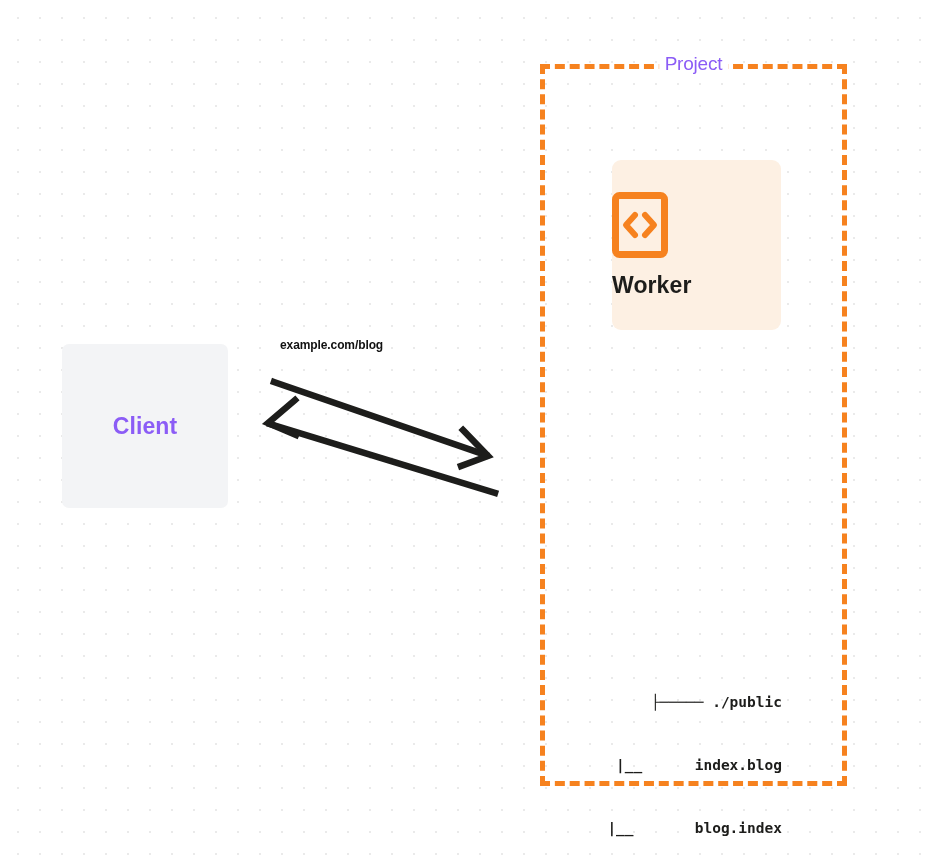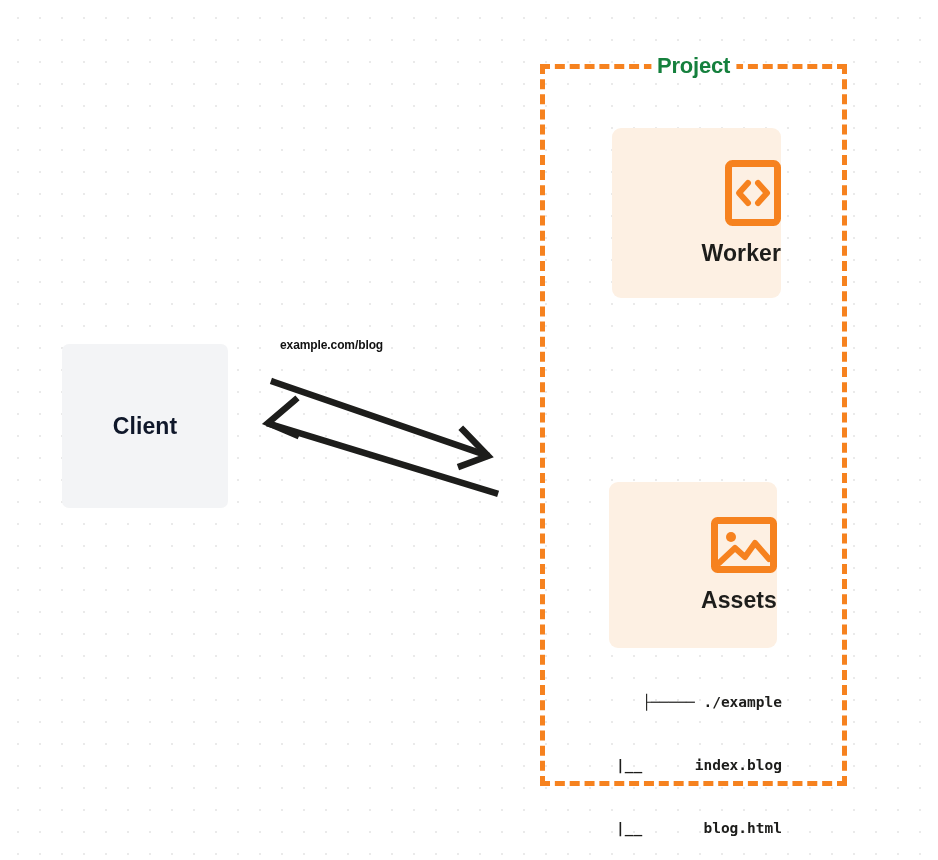--- a/index.html
+++ b/index.html
@@ -32,21 +32,21 @@
     height: 164px;
     background: #f3f4f6;
     border-radius: 7px;
     display: flex;
     align-items: center;
     justify-content: center;
   }
   #client-node .node-label {
     font-size: 23px;
     font-weight: bold;
-    color: #0f172a;
+    color: #8b5cf6;
     letter-spacing: 0.1px;
   }
 
   
   #request-label {
     position: absolute;
     left: 280px;
     top: 338px;
     font-size: 12px;
     font-weight: bold;
@@ -75,36 +75,37 @@
     border: 5px dashed #f6821f;
     box-sizing: border-box;
   }
   #project-title {
     position: absolute;
     left: 50%;
     top: -16px;
     transform: translateX(-50%);
     background: #ffffff;
     padding: 0 6px;
-    font-size: 22px;
-    font-weight: bold;
-    color: #15803d;
+    font-size: 19px;
+    font-weight: normal;
+    color: #8b5cf6;
     letter-spacing: -0.2px;
     white-space: nowrap;
   }
 
   
   .service-card {
     position: absolute;
     background: #fdf0e3;
     border-radius: 9px;
     display: flex;
     flex-direction: column;
-    align-items: flex-end;
+    align-items: flex-start;
     justify-content: center;
+    margin-top: 32px;
   }
   #worker-card {
     left: 612px;
     top: 128px;
     width: 169px;
     height: 170px;
   }
   #assets-card {
     left: 609px;
     top: 482px;
@@ -172,31 +173,21 @@
     <span class="card-icon">
       <svg width="56" height="66" viewBox="0 0 56 66" fill="none" xmlns="http://www.w3.org/2000/svg">
         <rect x="3.5" y="3.5" width="49" height="59" rx="4" stroke="#f6821f" stroke-width="7"></rect>
         <path d="M23 23 L14 33 L23 43" stroke="#f6821f" stroke-width="6" stroke-linecap="round" stroke-linejoin="round" fill="none"></path>
         <path d="M33 23 L42 33 L33 43" stroke="#f6821f" stroke-width="6" stroke-linecap="round" stroke-linejoin="round" fill="none"></path>
       </svg>
     </span>
     <span class="card-label">Worker</span>
   </div>
 
-  <div id="assets-card" class="service-card">
-    <span class="card-icon">
-      <svg width="66" height="56" viewBox="0 0 66 56" fill="none" xmlns="http://www.w3.org/2000/svg">
-        <rect x="3.5" y="3.5" width="59" height="49" rx="3" stroke="#f6821f" stroke-width="7"></rect>
-        <circle cx="20" cy="20" r="5" fill="#f6821f"></circle>
-        <path d="M8 46 L24 31 L34 40 L44 26 L58 42" stroke="#f6821f" stroke-width="6" stroke-linecap="round" stroke-linejoin="round" fill="none"></path>
-      </svg>
-    </span>
-    <span class="card-label">Assets</span>
-  </div>
 
   <div id="asset-file-tree">
-    <span class="tree-row"><span>├─────</span> <span>./example</span></span>
+    <span class="tree-row"><span>├─────</span> <span>./public</span></span>
     <span class="tree-row"><span>|__</span>      <span>index.blog</span></span>
-    <span class="tree-row"><span>|__</span>       <span>blog.html</span></span>
+    <span class="tree-row"><span>|__</span>       <span>blog.index</span></span>
     
   </div>
 
 </div>
 
 </body></html>

